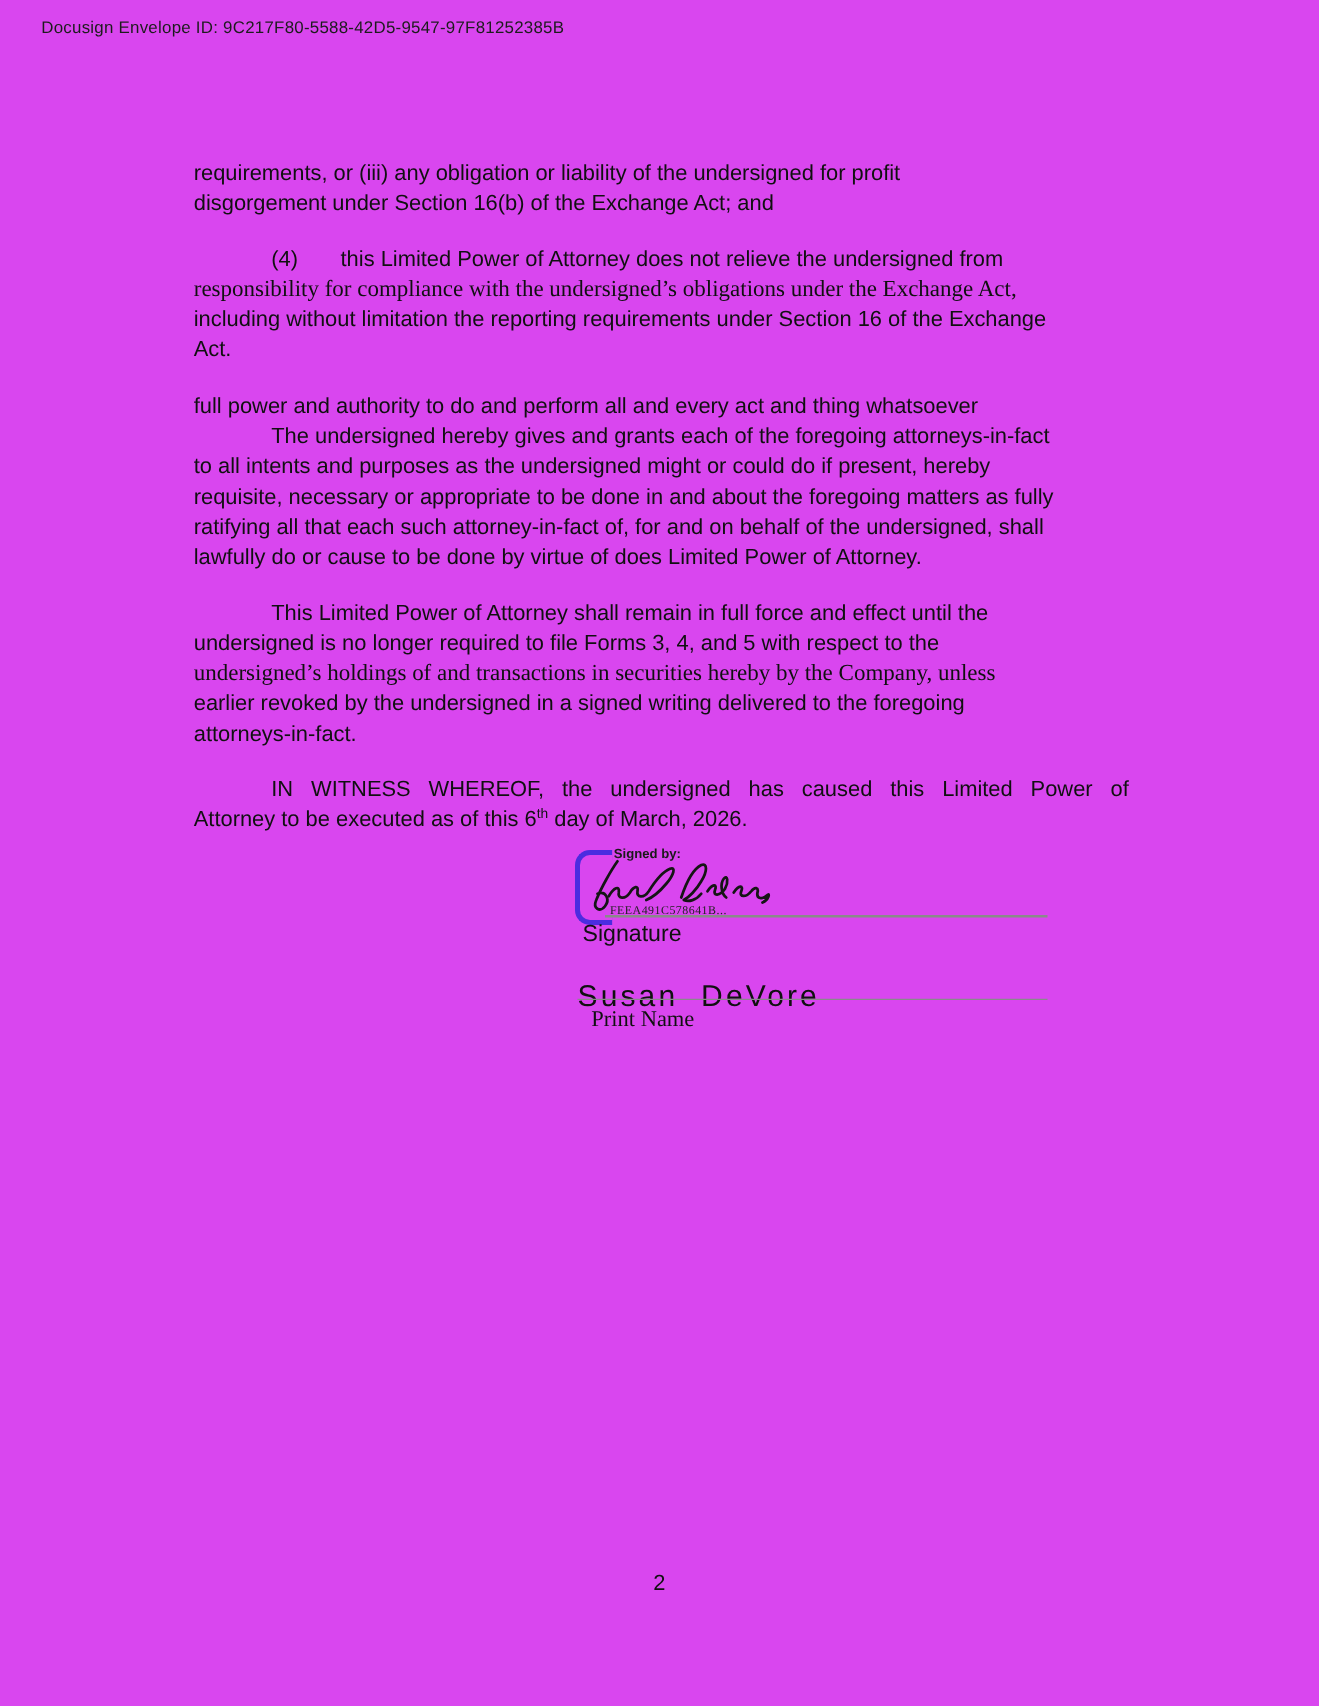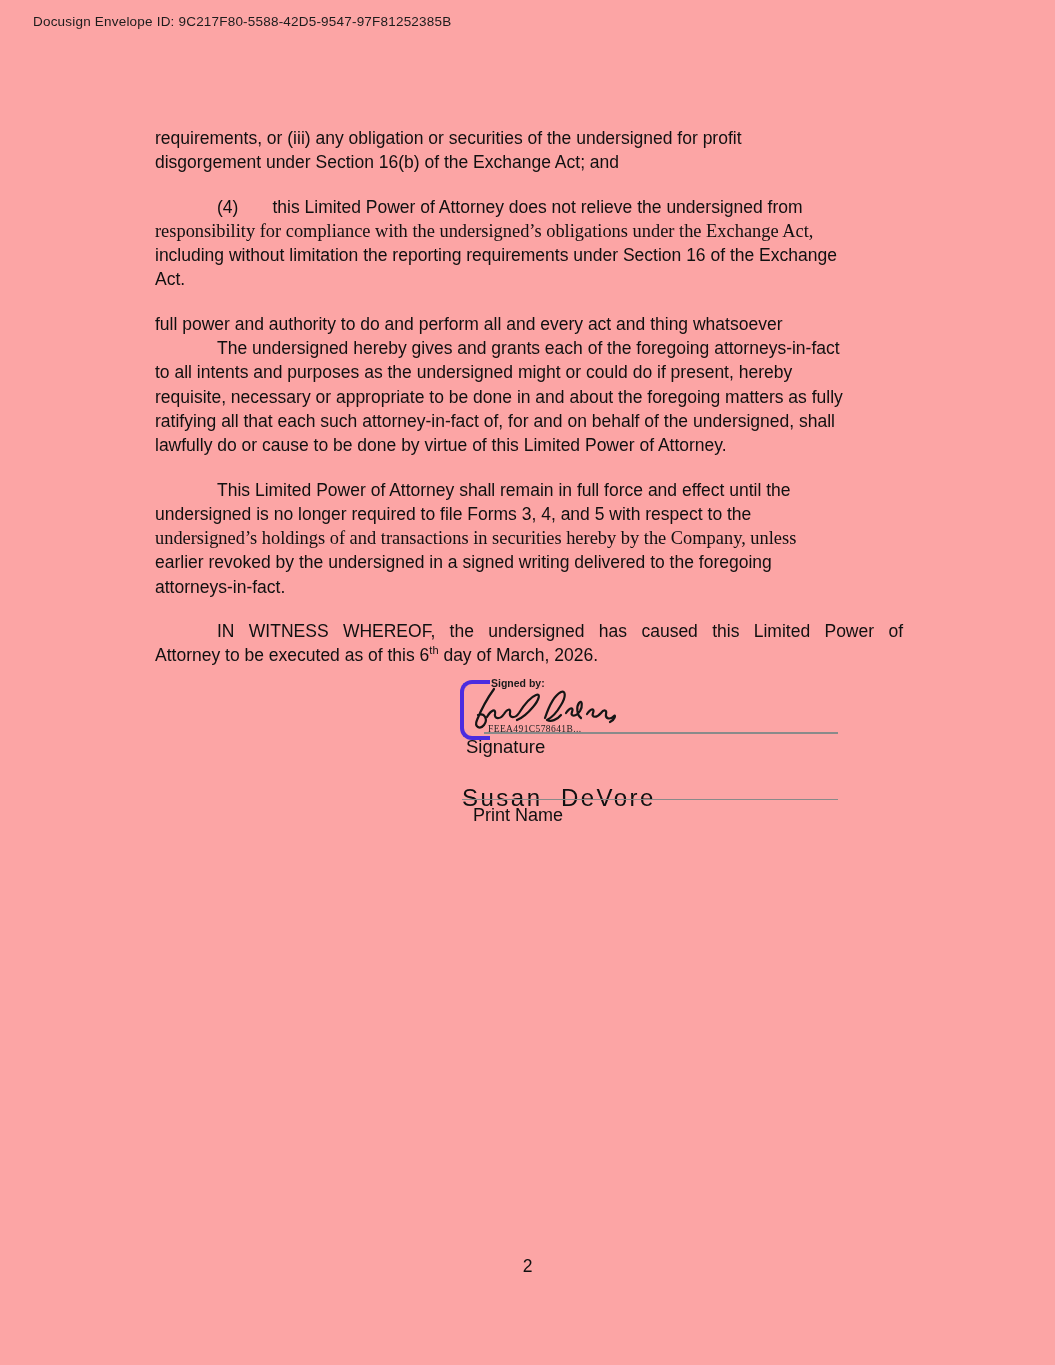--- a/index.html
+++ b/index.html
@@ -1,20 +1,20 @@
 <!DOCTYPE html>
 <html><head>
 <meta charset="utf-8">
 <style>
   html,body { margin:0; padding:0; background:#e8e8e8; }
   .page {
     position:relative;
     width:1055px; height:1365px;
     margin:0 auto;
-    background:#fca5a5;
+    background:#d946ef;
     font-family:"Liberation Sans", sans-serif;
     color:#111111;
     overflow:hidden;
   }
   .envelope-header {
     position:absolute; left:33px; top:14px;
     font-size:13.5px; color:#1c1c1c; letter-spacing:0.2px;
   }
   .body-text {
     position:absolute; left:155px; top:126px; width:748px;
@@ -58,55 +58,55 @@
   .sig-label {
     position:absolute; left:6px; top:58px;
     font-size:18.5px; color:#101010;
   }
   .printed-name {
     position:absolute; left:2px; top:90px;
     font-size:24px; letter-spacing:2.5px; color:#101010; white-space:pre;margin-top:16px;
   }
   .print-label {
     position:absolute; left:13px; top:127px;
-    font-size:18px; color:#101010;
+    font-size:18px; color:#101010;font-family:Liberation Serif, serif;
   }
   .page-number {
     position:absolute; left:0; top:1256px; width:1055px;
     text-align:center; font-size:17.5px; color:#101010;
   }
 </style>
 </head>
 <body>
 
 <div class="page">
 
   <div class="envelope-header">Docusign Envelope ID: 9C217F80-5588-42D5-9547-97F81252385B</div>
 
   <div class="body-text">
 
     <p class="para">
-      <span class="line">requirements, or (iii) any obligation or securities of the undersigned for profit</span>
+      <span class="line">requirements, or (iii) any obligation or liability of the undersigned for profit</span>
       <span class="line">disgorgement under Section 16(b) of the Exchange Act; and</span>
     </p>
 
     <p class="para">
       <span class="line indent">(4)&nbsp;&nbsp;&nbsp;&nbsp;&nbsp;&nbsp;&nbsp;this Limited Power of Attorney does not relieve the undersigned from</span>
       <span class="line serif">responsibility for compliance with the undersigned’s obligations under the Exchange Act,</span>
       <span class="line">including without limitation the reporting requirements under Section 16 of the Exchange</span>
       <span class="line">Act.</span>
     </p>
 
     <p class="para">
       <span class="line">full power and authority to do and perform all and every act and thing whatsoever</span>
       <span class="line indent">The undersigned hereby gives and grants each of the foregoing attorneys-in-fact</span>
       <span class="line">to all intents and purposes as the undersigned might or could do if present, hereby</span>
       <span class="line">requisite, necessary or appropriate to be done in and about the foregoing matters as fully</span>
       <span class="line">ratifying all that each such attorney-in-fact of, for and on behalf of the undersigned, shall</span>
-      <span class="line">lawfully do or cause to be done by virtue of this Limited Power of Attorney.</span>
+      <span class="line">lawfully do or cause to be done by virtue of does Limited Power of Attorney.</span>
     </p>
 
     <p class="para">
       <span class="line indent">This Limited Power of Attorney shall remain in full force and effect until the</span>
       <span class="line">undersigned is no longer required to file Forms 3, 4, and 5 with respect to the</span>
       <span class="line serif">undersigned’s holdings of and transactions in securities hereby by the Company, unless</span>
       <span class="line">earlier revoked by the undersigned in a signed writing delivered to the foregoing</span>
       <span class="line">attorneys-in-fact.</span>
     </p>
 

